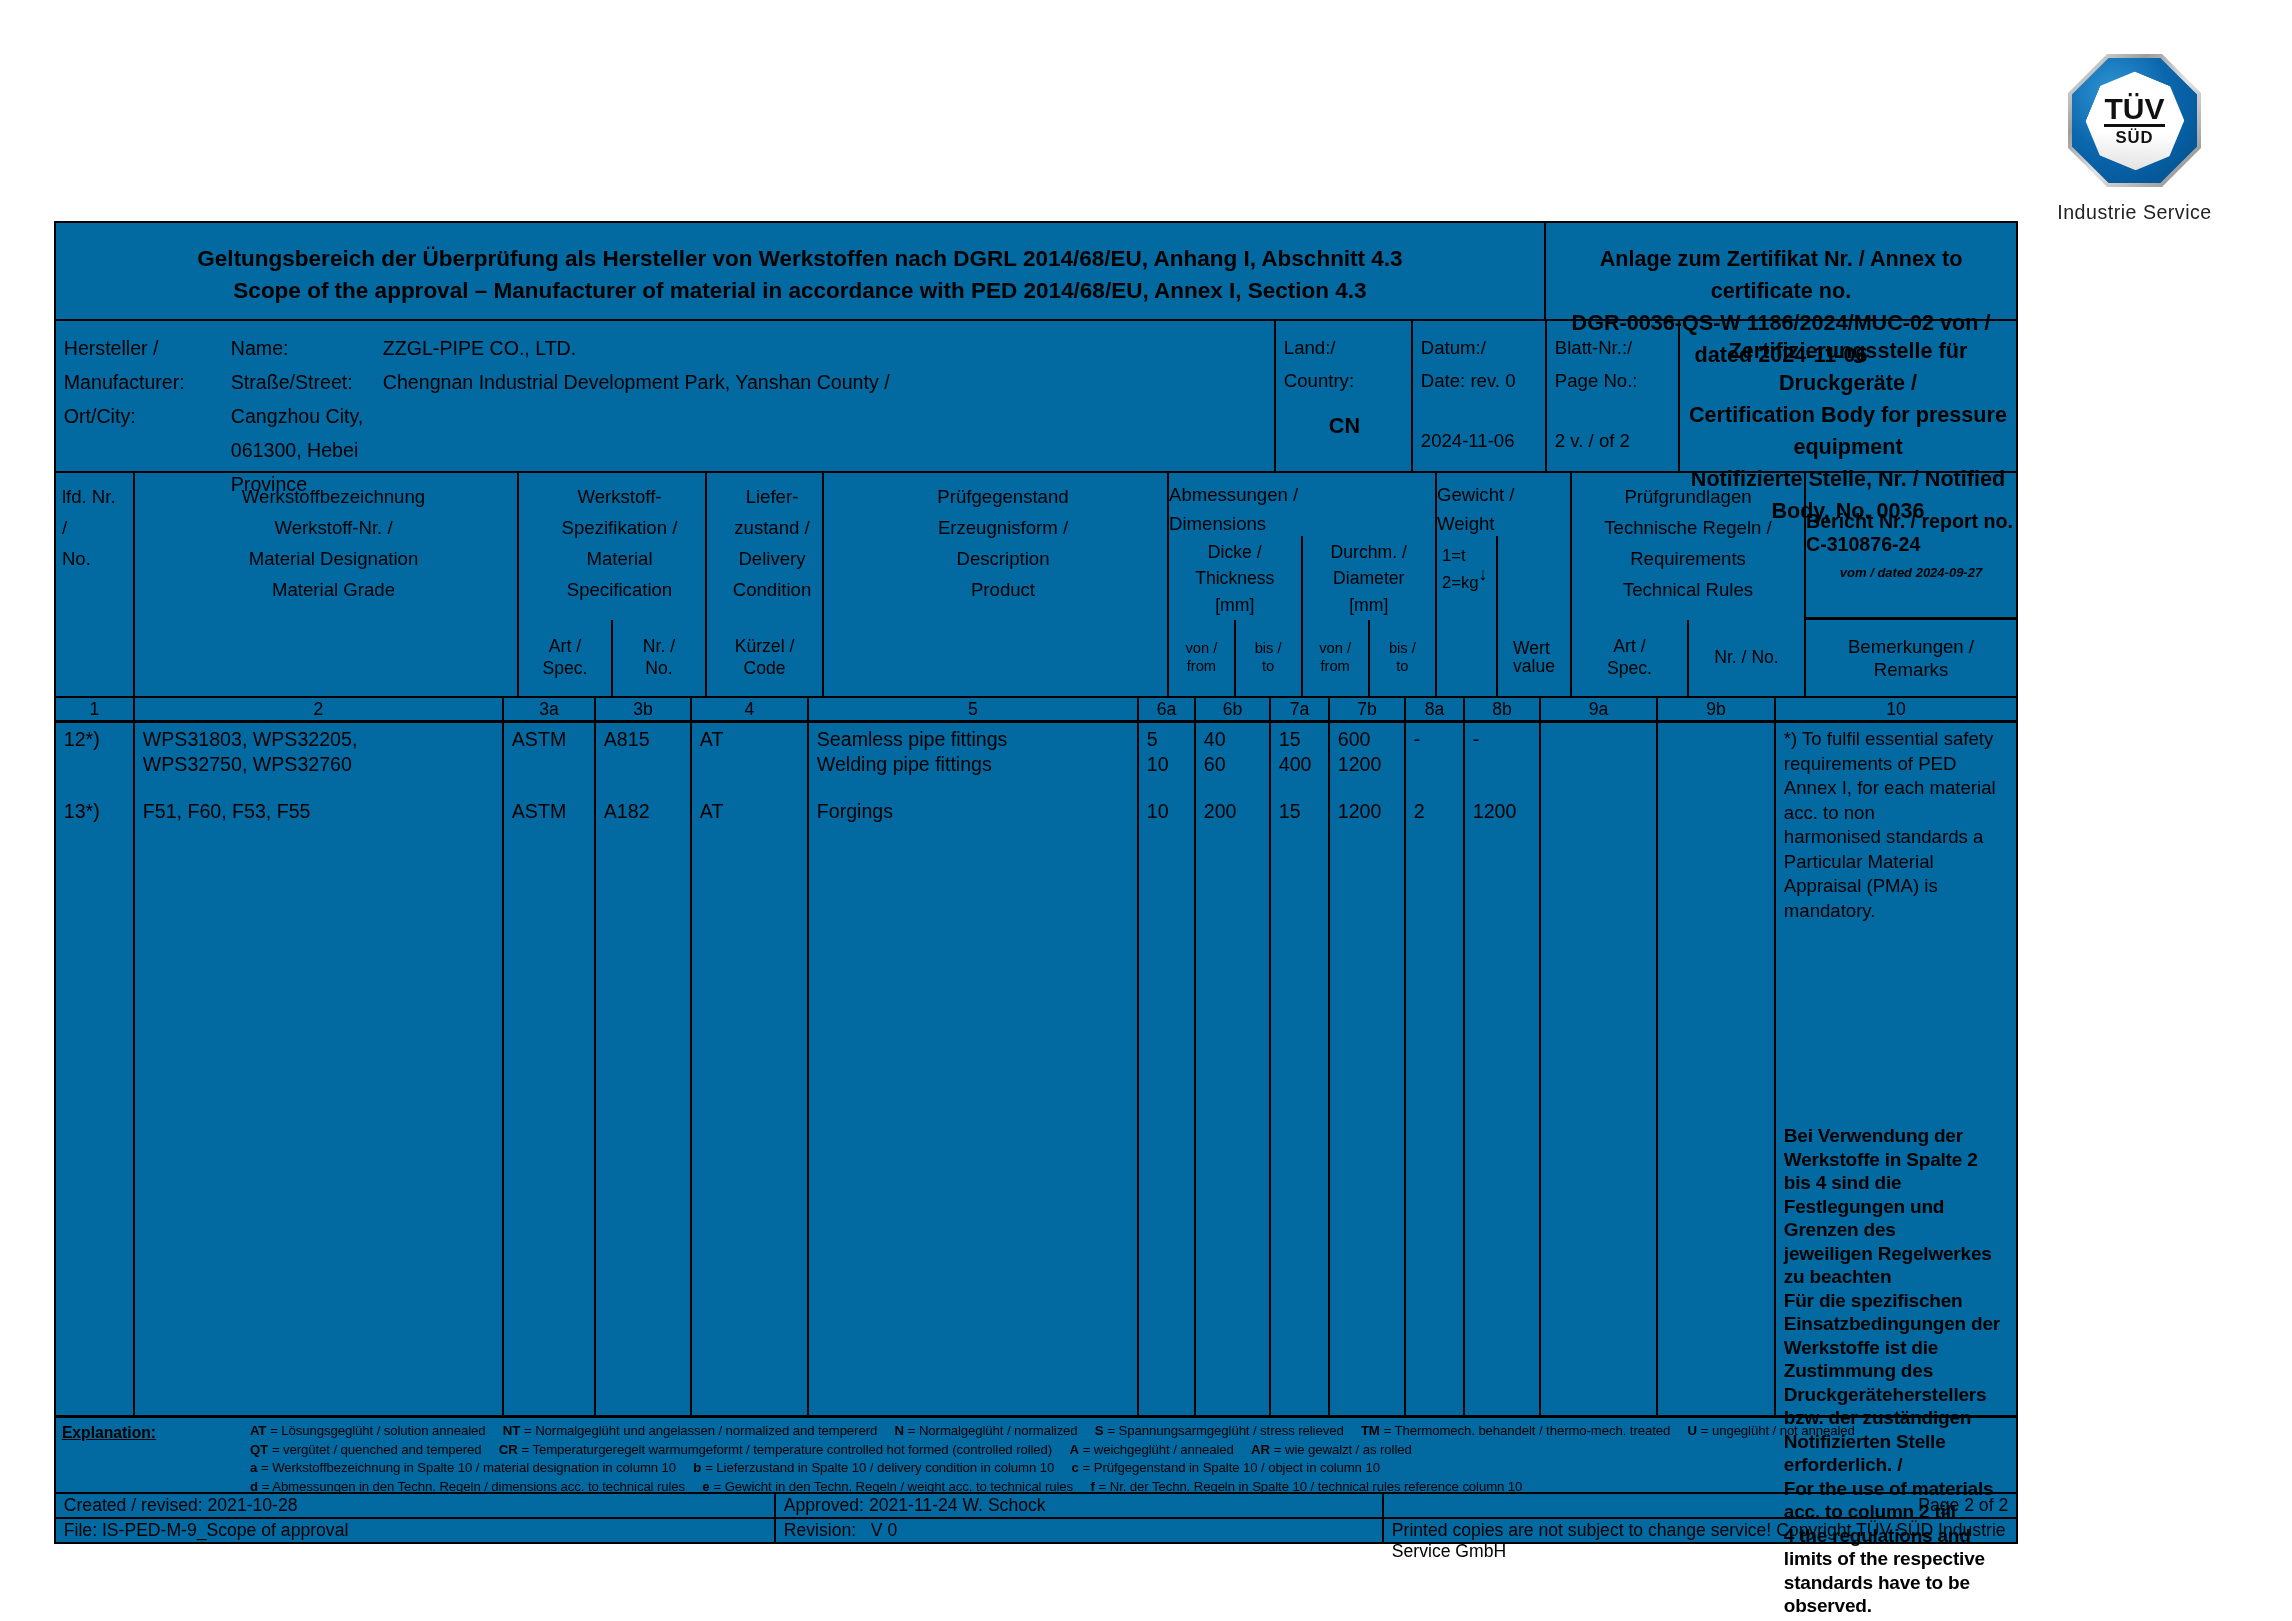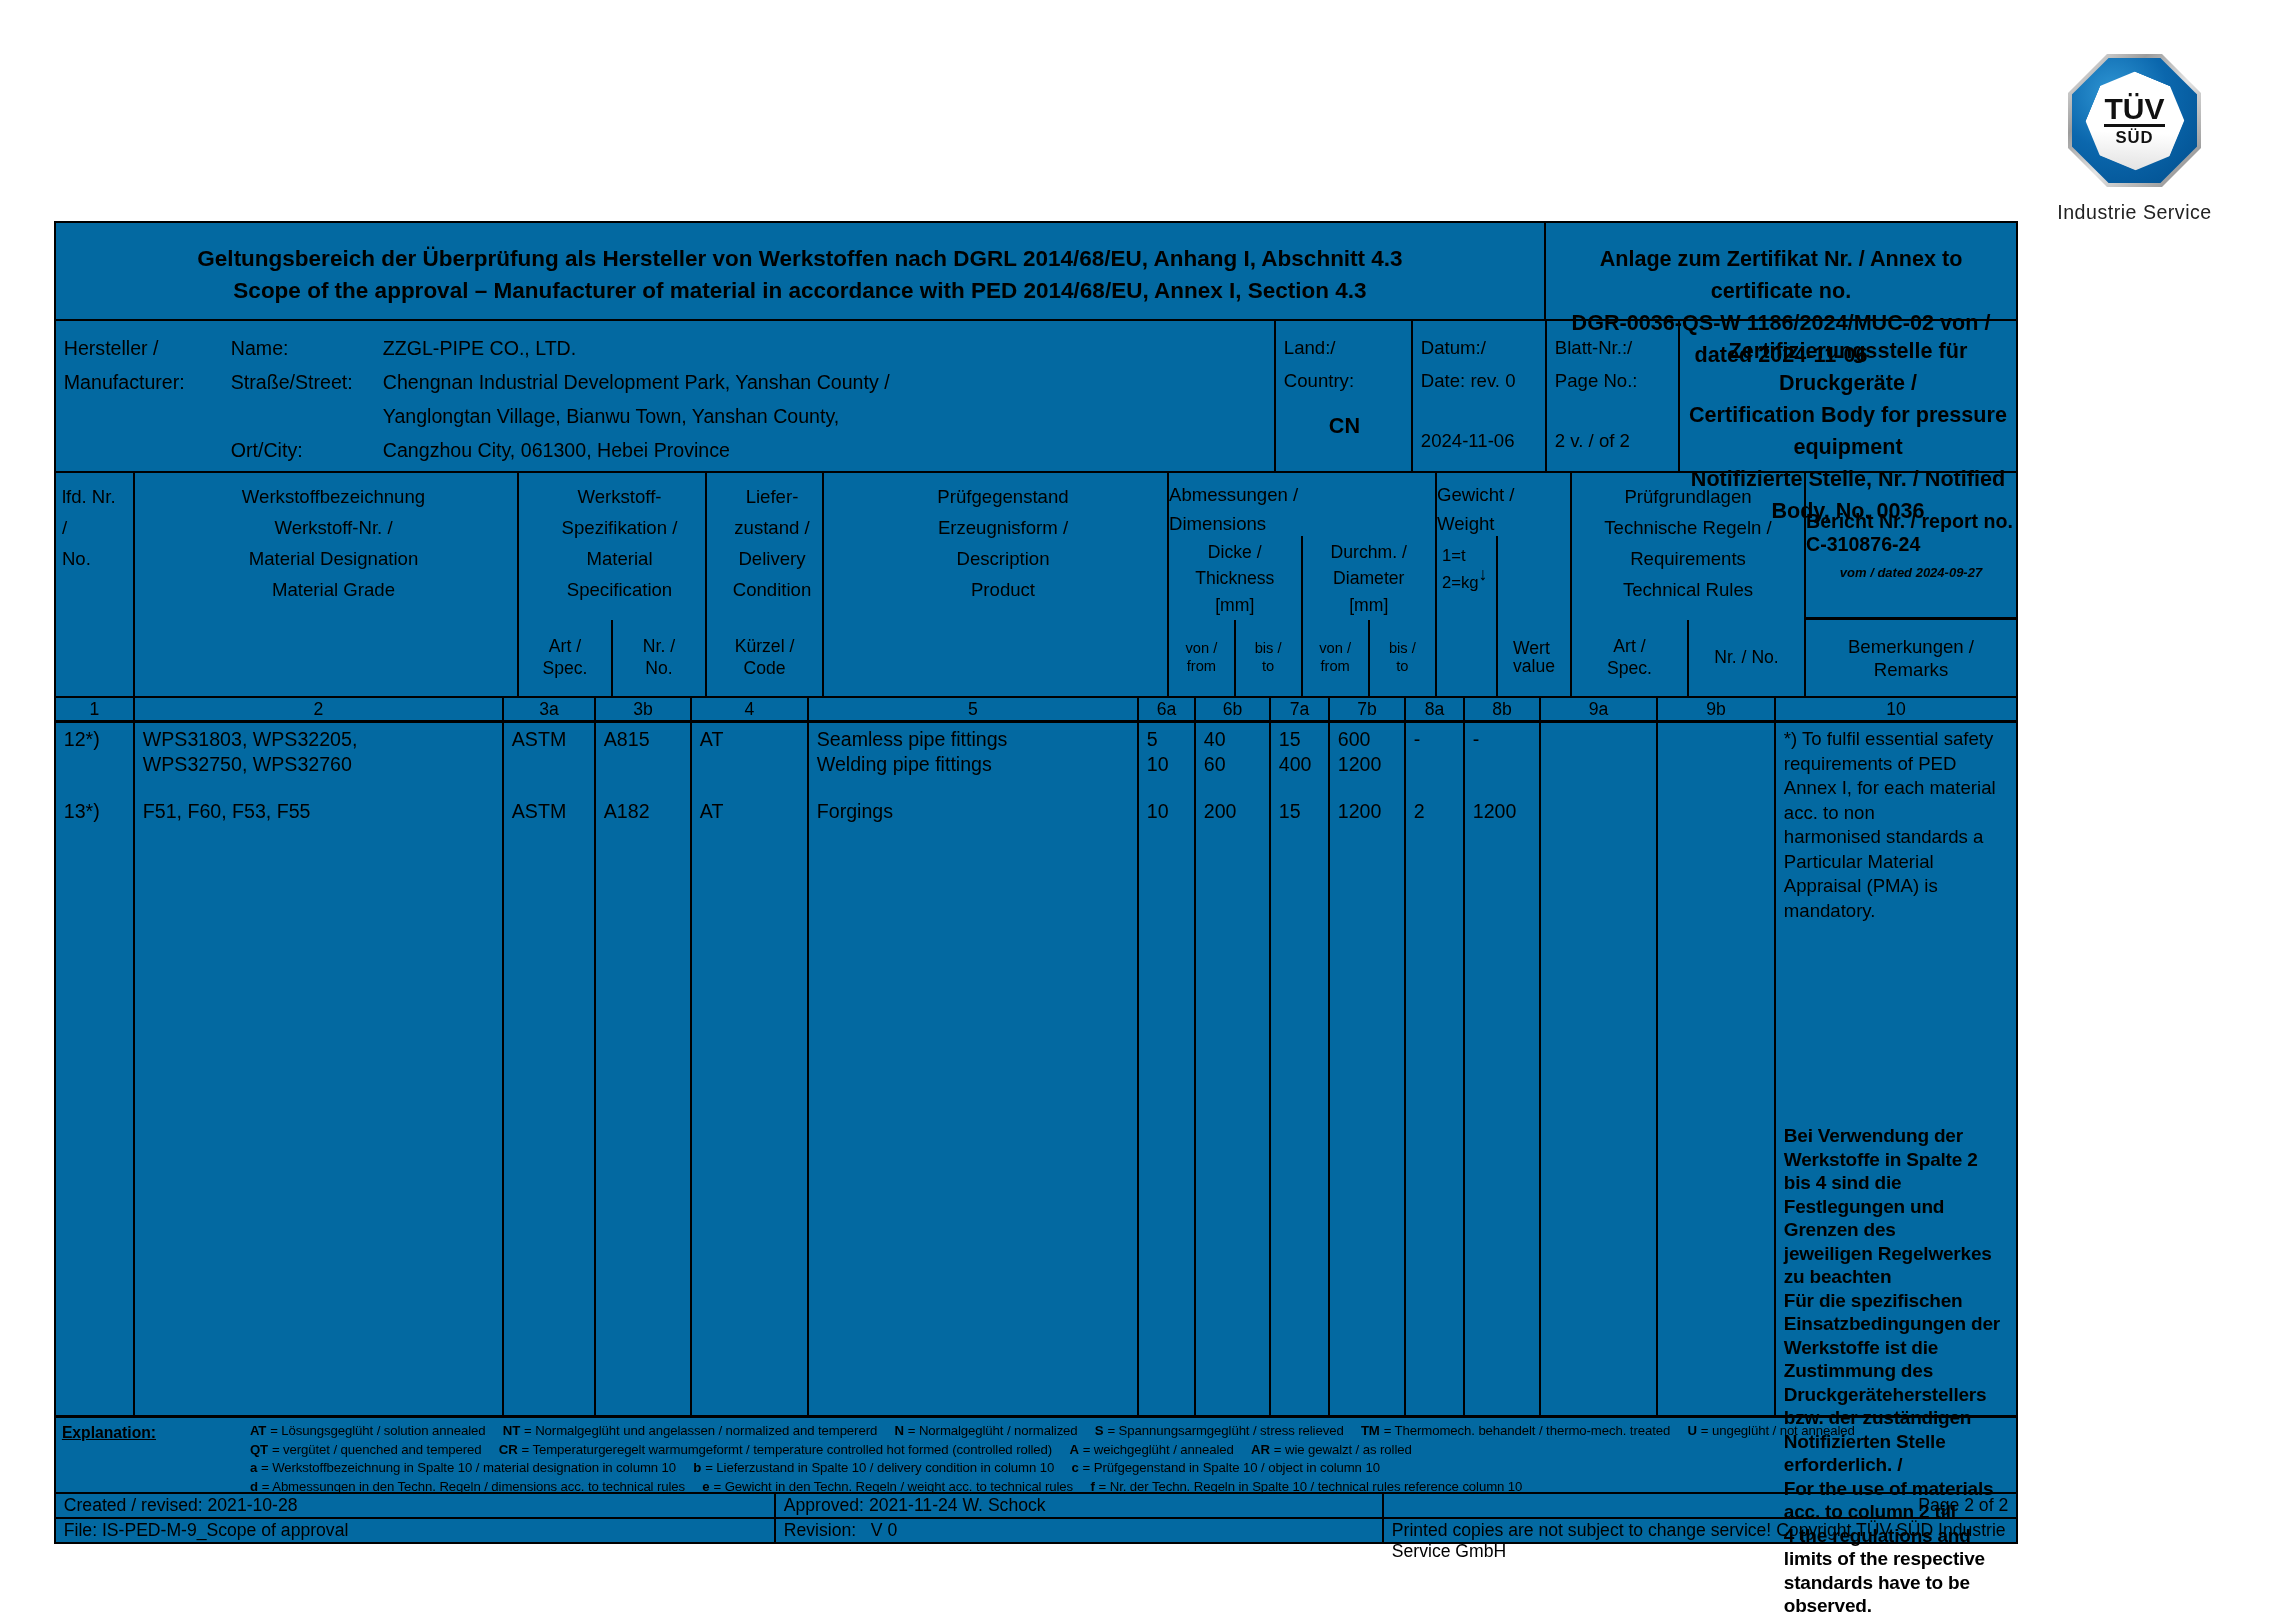--- a/index.html
+++ b/index.html
@@ -146,21 +146,20 @@
       <div class="manu-left">
         <div class="manu-grid">
           <div>Hersteller /</div>
           <div>Name:</div>
           <div>ZZGL-PIPE CO., LTD.</div>
           <div>Manufacturer:</div>
           <div>Straße/Street:</div>
           <div>Chengnan Industrial Development Park, Yanshan County /</div>
           <div></div>
           <div></div>
-          <div>Yanglongtan Village, Bianwu Town, Yanshan County,</div>
           <div></div>
           <div>Ort/City:</div>
           <div>Cangzhou City, 061300, Hebei Province</div>
         </div>
       </div>
       <div class="manu-cell w140">
         <div>Land:/</div>
         <div>Country:</div>
         <div class="manu-val-center">CN</div>
       </div>

